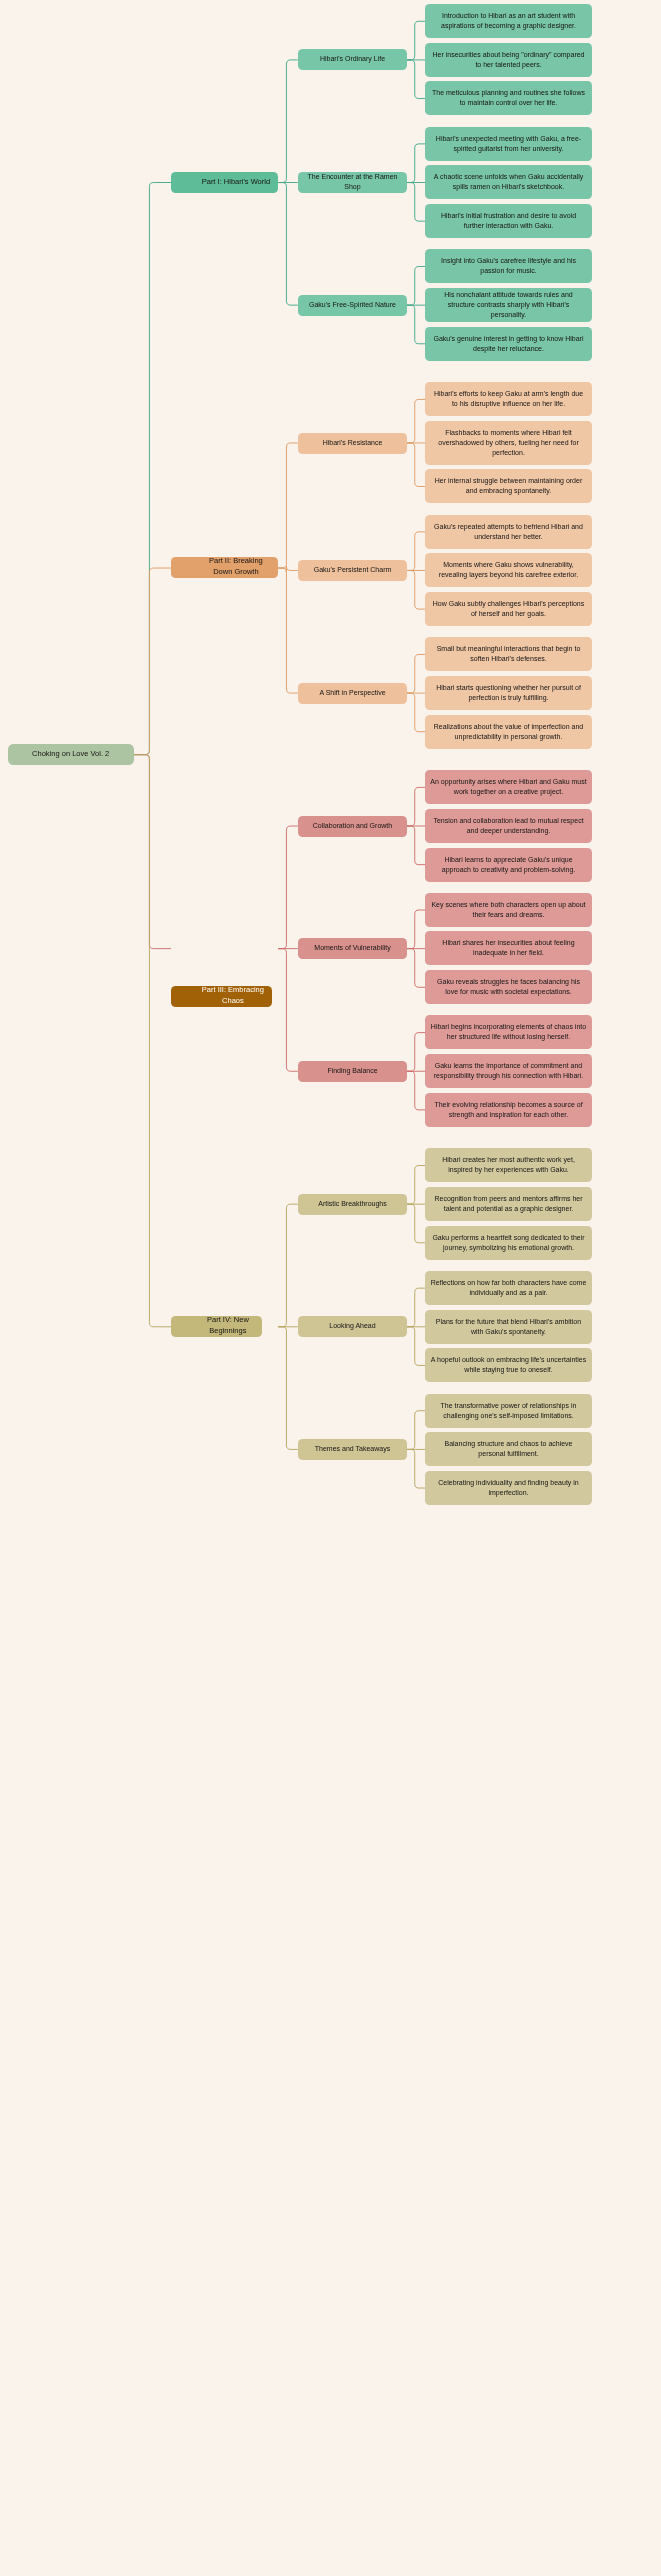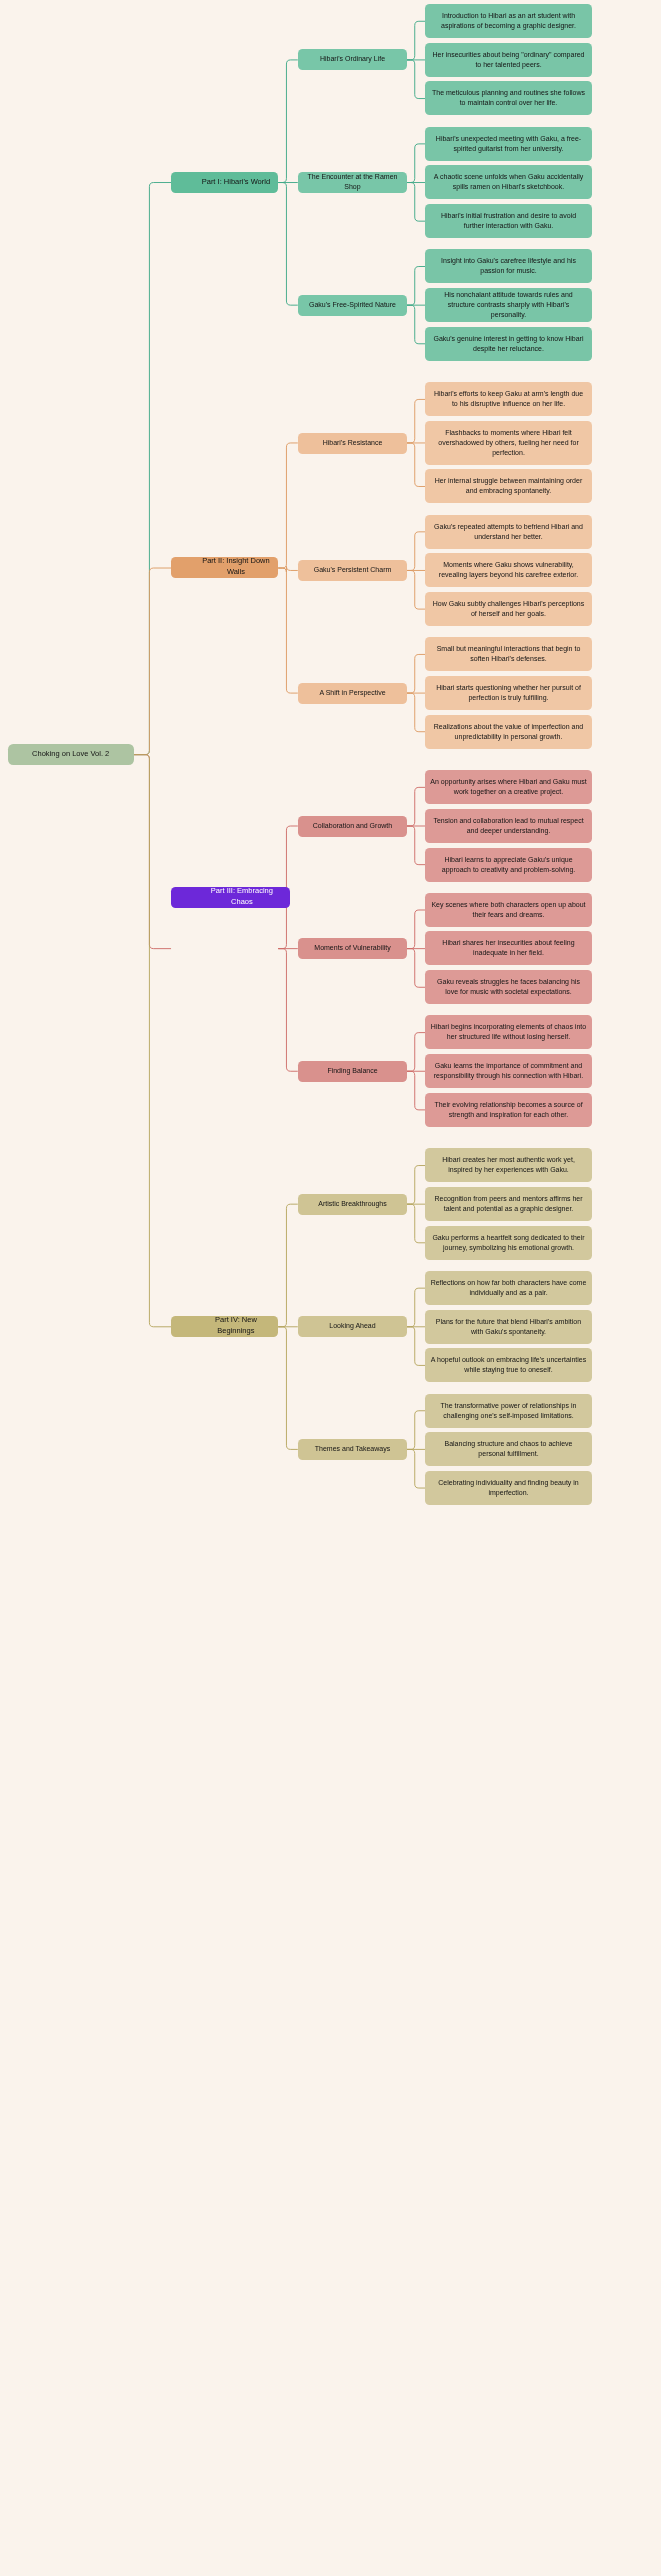--- a/index.html
+++ b/index.html
@@ -123,47 +123,47 @@
     <div class="node leaf" style="left: 425px; top: 43px; width: 167px; height: 34px; background: rgb(121, 197, 167);">Her insecurities about being "ordinary" compared to her talented peers.</div>
     <div class="node leaf" style="left: 425px; top: 81px; width: 167px; height: 34px; background: rgb(121, 197, 167);">The meticulous planning and routines she follows to maintain control over her life.</div>
     <div class="node sub" style="left: 298px; top: 172px; width: 109px; height: 20.6px; background: rgb(120, 198, 168);">The Encounter at the Ramen Shop</div>
     <div class="node leaf" style="left: 425px; top: 127px; width: 167px; height: 34px; background: rgb(121, 197, 167);">Hibari's unexpected meeting with Gaku, a free-spirited guitarist from her university.</div>
     <div class="node leaf" style="left: 425px; top: 165px; width: 167px; height: 34px; background: rgb(121, 197, 167);">A chaotic scene unfolds when Gaku accidentally spills ramen on Hibari's sketchbook.</div>
     <div class="node leaf" style="left: 425px; top: 204px; width: 167px; height: 34px; background: rgb(121, 197, 167);">Hibari's initial frustration and desire to avoid further interaction with Gaku.</div>
     <div class="node sub" style="left: 298px; top: 295px; width: 109px; height: 20.6px; background: rgb(120, 198, 168);">Gaku's Free-Spirited Nature</div>
     <div class="node leaf" style="left: 425px; top: 249px; width: 167px; height: 34px; background: rgb(121, 197, 167);">Insight into Gaku's carefree lifestyle and his passion for music.</div>
     <div class="node leaf" style="left: 425px; top: 288px; width: 167px; height: 34px; background: rgb(121, 197, 167);">His nonchalant attitude towards rules and structure contrasts sharply with Hibari's personality.</div>
     <div class="node leaf" style="left: 425px; top: 327px; width: 167px; height: 34px; background: rgb(121, 197, 167);">Gaku's genuine interest in getting to know Hibari despite her reluctance.</div>
-    <div class="node part" style="left: 171px; top: 557px; width: 107px; height: 20.6px; background: rgb(226, 160, 107);">Part II: Insight Down Walls</div>
+    <div class="node part" style="left: 171px; top: 557px; width: 107px; height: 20.6px; background: rgb(226, 160, 107);">Part II: Breaking Down Growth</div>
     <div class="node sub" style="left: 298px; top: 433px; width: 109px; height: 20.6px; background: rgb(238, 192, 155);">Hibari's Resistance</div>
     <div class="node leaf" style="left: 425px; top: 382px; width: 167px; height: 34px; background: rgb(240, 199, 165);">Hibari's efforts to keep Gaku at arm's length due to his disruptive influence on her life.</div>
     <div class="node leaf" style="left: 425px; top: 421px; width: 167px; height: 44px; background: rgb(240, 199, 165);">Flashbacks to moments where Hibari felt overshadowed by others, fueling her need for perfection.</div>
     <div class="node leaf" style="left: 425px; top: 469px; width: 167px; height: 34px; background: rgb(240, 199, 165);">Her internal struggle between maintaining order and embracing spontaneity.</div>
     <div class="node sub" style="left: 298px; top: 560px; width: 109px; height: 20.6px; background: rgb(238, 192, 155);">Gaku's Persistent Charm</div>
     <div class="node leaf" style="left: 425px; top: 515px; width: 167px; height: 34px; background: rgb(240, 199, 165);">Gaku's repeated attempts to befriend Hibari and understand her better.</div>
     <div class="node leaf" style="left: 425px; top: 553px; width: 167px; height: 34px; background: rgb(240, 199, 165);">Moments where Gaku shows vulnerability, revealing layers beyond his carefree exterior.</div>
     <div class="node leaf" style="left: 425px; top: 592px; width: 167px; height: 34px; background: rgb(240, 199, 165);">How Gaku subtly challenges Hibari's perceptions of herself and her goals.</div>
     <div class="node sub" style="left: 298px; top: 683px; width: 109px; height: 20.6px; background: rgb(238, 192, 155);">A Shift in Perspective</div>
     <div class="node leaf" style="left: 425px; top: 637px; width: 167px; height: 34px; background: rgb(240, 199, 165);">Small but meaningful interactions that begin to soften Hibari's defenses.</div>
     <div class="node leaf" style="left: 425px; top: 676px; width: 167px; height: 34px; background: rgb(240, 199, 165);">Hibari starts questioning whether her pursuit of perfection is truly fulfilling.</div>
     <div class="node leaf" style="left: 425px; top: 715px; width: 167px; height: 34px; background: rgb(240, 199, 165);">Realizations about the value of imperfection and unpredictability in personal growth.</div>
-    <div class="node part white-text" style="left: 171px; top: 887px; width: 119px; height: 20.6px; background: #6d28d9;">Part III: Embracing Chaos</div>
+    <div class="node part white-text" style="left: 171px; top: 986px; width: 101px; height: 20.6px; background: #a16207;">Part III: Embracing Chaos</div>
     <div class="node sub" style="left: 298px; top: 816px; width: 109px; height: 20.6px; background: rgb(217, 145, 141);">Collaboration and Growth</div>
     <div class="node leaf" style="left: 425px; top: 770px; width: 167px; height: 34px; background: rgb(221, 154, 150);">An opportunity arises where Hibari and Gaku must work together on a creative project.</div>
     <div class="node leaf" style="left: 425px; top: 809px; width: 167px; height: 34px; background: rgb(221, 154, 150);">Tension and collaboration lead to mutual respect and deeper understanding.</div>
     <div class="node leaf" style="left: 425px; top: 848px; width: 167px; height: 34px; background: rgb(221, 154, 150);">Hibari learns to appreciate Gaku's unique approach to creativity and problem-solving.</div>
     <div class="node sub" style="left: 298px; top: 938px; width: 109px; height: 20.6px; background: rgb(217, 145, 141);">Moments of Vulnerability</div>
     <div class="node leaf" style="left: 425px; top: 893px; width: 167px; height: 34px; background: rgb(221, 154, 150);">Key scenes where both characters open up about their fears and dreams.</div>
     <div class="node leaf" style="left: 425px; top: 931px; width: 167px; height: 34px; background: rgb(221, 154, 150);">Hibari shares her insecurities about feeling inadequate in her field.</div>
     <div class="node leaf" style="left: 425px; top: 970px; width: 167px; height: 34px; background: rgb(221, 154, 150);">Gaku reveals struggles he faces balancing his love for music with societal expectations.</div>
     <div class="node sub" style="left: 298px; top: 1061px; width: 109px; height: 20.6px; background: rgb(217, 145, 141);">Finding Balance</div>
     <div class="node leaf" style="left: 425px; top: 1015px; width: 167px; height: 34px; background: rgb(221, 154, 150);">Hibari begins incorporating elements of chaos into her structured life without losing herself.</div>
     <div class="node leaf" style="left: 425px; top: 1054px; width: 167px; height: 34px; background: rgb(221, 154, 150);">Gaku learns the importance of commitment and responsibility through his connection with Hibari.</div>
     <div class="node leaf" style="left: 425px; top: 1093px; width: 167px; height: 34px; background: rgb(221, 154, 150);">Their evolving relationship becomes a source of strength and inspiration for each other.</div>
-    <div class="node part" style="left: 171px; top: 1316px; width: 107px; height: 20.6px; background: rgb(196, 183, 122);">Part IV: New Beginnings</div>
+    <div class="node part" style="left: 171px; top: 1316px; width: 91px; height: 20.6px; background: rgb(196, 183, 122);">Part IV: New Beginnings</div>
     <div class="node sub" style="left: 298px; top: 1194px; width: 109px; height: 20.6px; background: rgb(207, 196, 148);">Artistic Breakthroughs</div>
     <div class="node leaf" style="left: 425px; top: 1148px; width: 167px; height: 34px; background: rgb(210, 200, 157);">Hibari creates her most authentic work yet, inspired by her experiences with Gaku.</div>
     <div class="node leaf" style="left: 425px; top: 1187px; width: 167px; height: 34px; background: rgb(210, 200, 157);">Recognition from peers and mentors affirms her talent and potential as a graphic designer.</div>
     <div class="node leaf" style="left: 425px; top: 1226px; width: 167px; height: 34px; background: rgb(210, 200, 157);">Gaku performs a heartfelt song dedicated to their journey, symbolizing his emotional growth.</div>
     <div class="node sub" style="left: 298px; top: 1316px; width: 109px; height: 20.6px; background: rgb(207, 196, 148);">Looking Ahead</div>
     <div class="node leaf" style="left: 425px; top: 1271px; width: 167px; height: 34px; background: rgb(210, 200, 157);">Reflections on how far both characters have come individually and as a pair.</div>
     <div class="node leaf" style="left: 425px; top: 1310px; width: 167px; height: 34px; background: rgb(210, 200, 157);">Plans for the future that blend Hibari's ambition with Gaku's spontaneity.</div>
     <div class="node leaf" style="left: 425px; top: 1348px; width: 167px; height: 34px; background: rgb(210, 200, 157);">A hopeful outlook on embracing life's uncertainties while staying true to oneself.</div>
     <div class="node sub" style="left: 298px; top: 1439px; width: 109px; height: 20.6px; background: rgb(207, 196, 148);">Themes and Takeaways</div>
     <div class="node leaf" style="left: 425px; top: 1394px; width: 167px; height: 34px; background: rgb(210, 200, 157);">The transformative power of relationships in challenging one's self-imposed limitations.</div>

